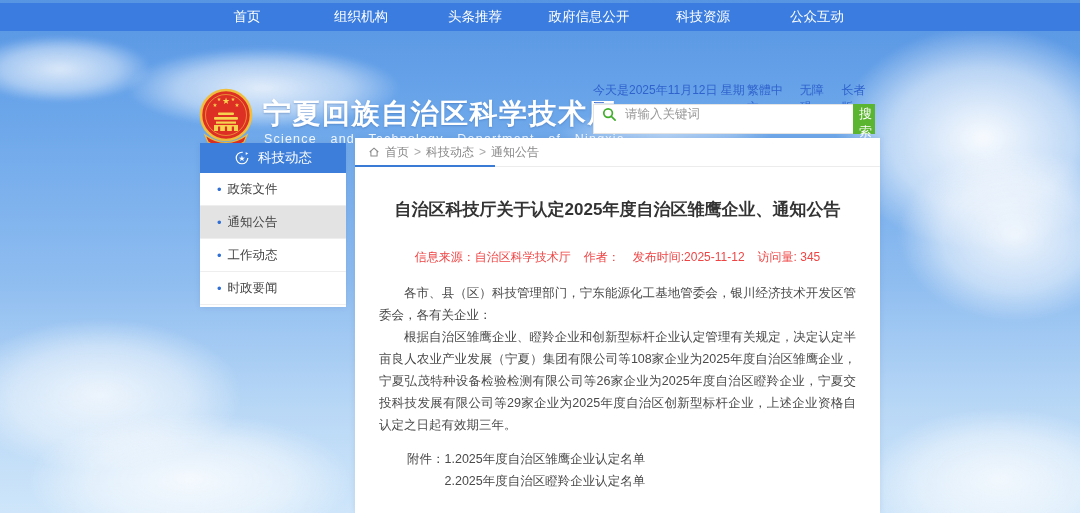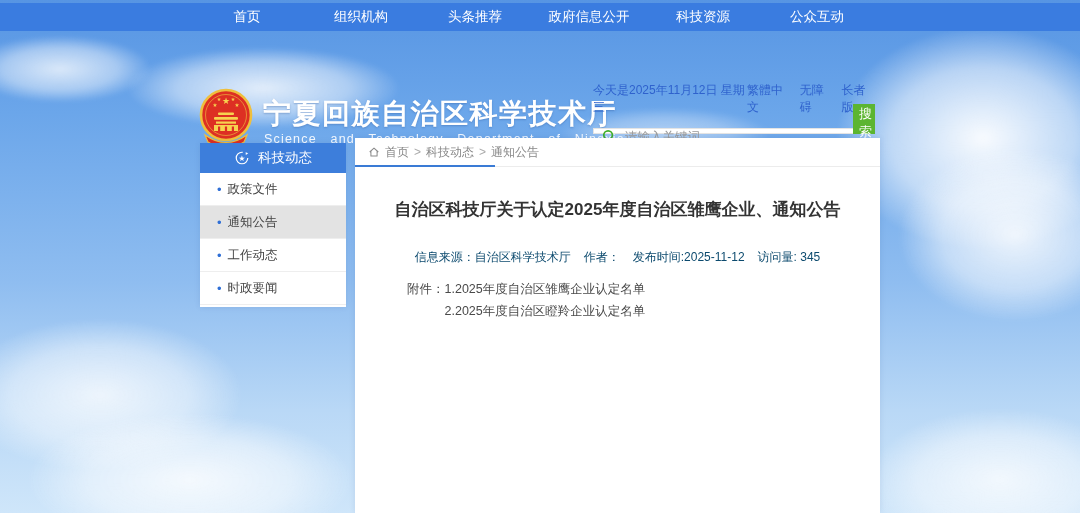--- a/index.html
+++ b/index.html
@@ -33,22 +33,22 @@
   .emblem { position:absolute; left:198px; top:56px; width:56px; height:66px; }
   .site-title { position:absolute; left:263px; top:64px; color:#fff; font-size:28px;
     font-weight:bold; letter-spacing:1.5px; text-shadow:0 1px 2px rgba(40,80,150,.35); white-space:nowrap; }
   .site-sub { position:absolute; left:264px; top:101px; color:#f2f8ff; font-size:12.5px;
     letter-spacing:1.2px; word-spacing:9px; white-space:nowrap; }
   .top-meta { position:absolute; left:593px; top:51px; width:282px; display:flex;
     justify-content:space-between; align-items:center; font-size:12px; color:#2f62cd; }
   .quick-links { display:flex; gap:8px; }
   .quick-links span { cursor:pointer; }
   .searchbar { position:absolute; left:593px; top:73px; width:282px; height:30px; display:flex; }
-  .search-box { flex:1; background:#fff; display:flex; align-items:flex-start; padding:0 8px;
-    border:1px solid #e4e4e4; border-right:none;margin-top:24px; }
+  .search-box { flex:1; background:#fff; display:flex; align-items:flex-end; padding:11px 8px;
+    border:1px solid #e4e4e4; border-right:none; }
   .search-box input { border:none; outline:none; flex:1; font-size:12.5px; color:#333;
     font-family:inherit; background:transparent; }
   .search-box input::placeholder { color:#999; }
   .search-btn { width:22px; background:#5cb531; color:#fff; border:none; font-size:13px;
     cursor:pointer; font-family:inherit; }
 
   
   .sidebar { position:absolute; left:200px; top:143px; width:146px; background:#fff;
     box-shadow:0 0 6px rgba(30,60,120,.10); padding-bottom:2px; }
   .sidebar-header { height:30px; background:#3d7edb; color:#fff; display:flex;
@@ -63,21 +63,21 @@
     background:#fff; box-shadow:0 0 6px rgba(30,60,120,.10); }
   .breadcrumb { height:29px; display:flex; align-items:center; gap:5px; padding:0 13px;
     font-size:12px; color:#888; border-bottom:1px solid #ececec; position:relative; }
   .breadcrumb::after { content:""; position:absolute; left:0; bottom:-1px; width:140px;
     height:2px; background:#3a7bd5; }
   .breadcrumb .crumb { cursor:pointer; }
   .breadcrumb .sep { color:#aaa; }
   .article-title { margin-top:27px; padding:0 30px; text-align:center; font-weight:bold;
     font-size:17px; color:#333; line-height:31px; }
   .article-meta { margin-top:24px; display:flex; justify-content:center; gap:13px;
-    font-size:12px; color:#0c4a6e; }
+    font-size:12px; color:#ef4444; }
   .article-body { margin:16px 24px 0; font-size:12.5px; color:#4a4a4a; line-height:22px;
     text-align:justify; }
   .article-body p { margin:0; text-indent:2em; }
   .attachments { display:flex; margin:12px 24px 0 52px; font-size:12.5px; color:#4a4a4a;
     line-height:22px; }
   .attachments .att-items { display:flex; flex-direction:column; }
   .attachments .att-item { cursor:pointer; }
 </style>
 </head>
 <body>
@@ -186,20 +186,24 @@
     <div>自治区科技厅关于认定2025年度自治区雏鹰企业、通知公告</div>
   </h1>
 
   <div class="article-meta">
     <span>信息来源：自治区科学技术厅</span>
     <span>作者：</span>
     <span>发布时间:2025-11-12</span>
     <span>访问量: 345</span>
   </div>
 
+  <div class="article-body">
+    <p>各市、县（区）科技管理部门，宁东能源化工基地管委会，银川经济技术开发区管委会，各有关企业：</p>
+    <p>根据自治区雏鹰企业、瞪羚企业和创新型标杆企业认定管理有关规定，决定认定半亩良人农业产业发展（宁夏）集团有限公司等108家企业为2025年度自治区雏鹰企业，宁夏弘茂特种设备检验检测有限公司等26家企业为2025年度自治区瞪羚企业，宁夏交投科技发展有限公司等29家企业为2025年度自治区创新型标杆企业，上述企业资格自认定之日起有效期三年。</p>
+  </div>
 
   <div class="attachments">
     <span class="label">附件：</span>
     <span class="att-items">
       <span class="att-item">1.2025年度自治区雏鹰企业认定名单</span>
       <span class="att-item">2.2025年度自治区瞪羚企业认定名单</span>
 
     </span>
   </div>
 </main>

